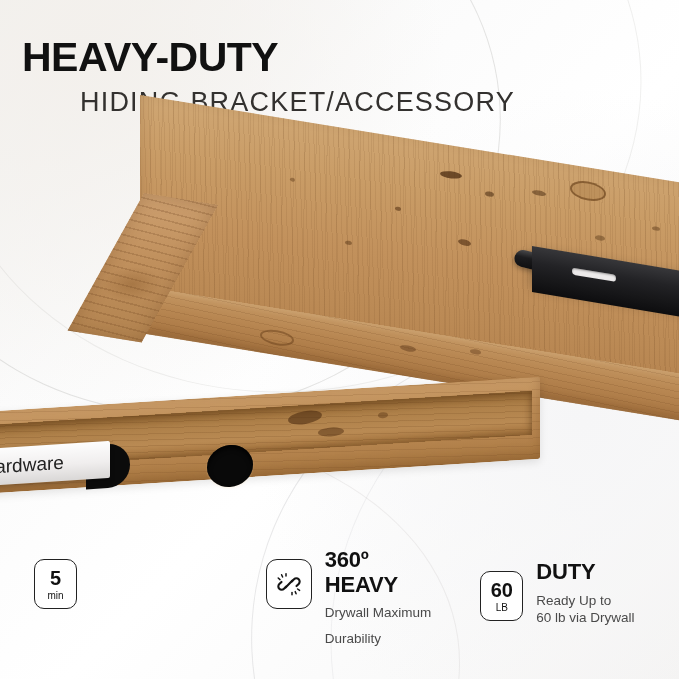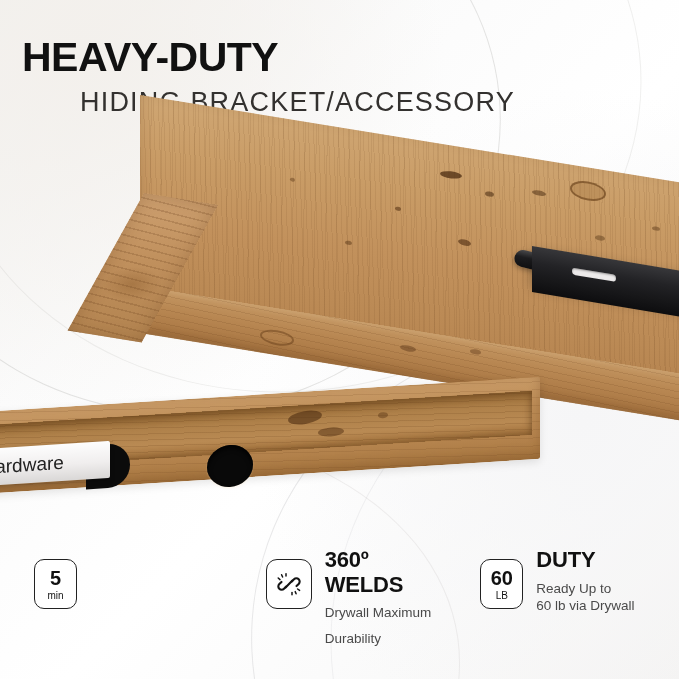--- a/index.html
+++ b/index.html
@@ -158,21 +158,21 @@
   }
 
   
   #features{
     position:absolute;left:0;top:548px;width:679px;height:120px;
     display:flex;
   }
   .feature{position:relative;display:flex;align-items:flex-start;}
   #feature-0{width:228px;padding-left:34px;}
   #feature-1{width:214px;padding-left:16px;}
-  #feature-2{width:210px;padding-left:12px;}
+  #feature-2{width:210px;padding-left:12px;margin-top:12px;}
 
   .badge{
     flex:none;width:41px;height:48px;margin-top:11px;
     border:1.7px solid #222;border-radius:10px;
     display:flex;flex-direction:column;align-items:center;justify-content:center;
     background:#ffffff;
   }
   .badge-main{font-size:20px;font-weight:600;color:#111;line-height:1;}
   .badge-sub{font-size:10px;font-weight:400;color:#111;line-height:1;margin-top:3px;}
   .badge-icon{
@@ -279,21 +279,21 @@
             <path d="M6.6 6.0 L5.6 3.8"></path>
             <path d="M10.0 5.0 L10.0 2.7"></path>
             <path d="M21.6 18.0 L23.6 19.4"></path>
             <path d="M19.2 20.6 L20.1 22.8"></path>
             <path d="M16.0 21.4 L16.0 23.7"></path>
           </g>
         </svg>
       </div>
       <div class="ftxt">
         <div class="ftitle">360º</div>
-        <div class="ftitle">WELDS</div>
+        <div class="ftitle">HEAVY</div>
         <div class="fdesc">Drywall Maximum</div>
         <div class="fdesc" style="margin-top:8px">Durability</div>
       </div>
     </div>
 
     <div class="feature" id="feature-2">
       <div class="badge">
         <span class="badge-main">60</span>
         <span class="badge-sub">LB</span>
       </div>

